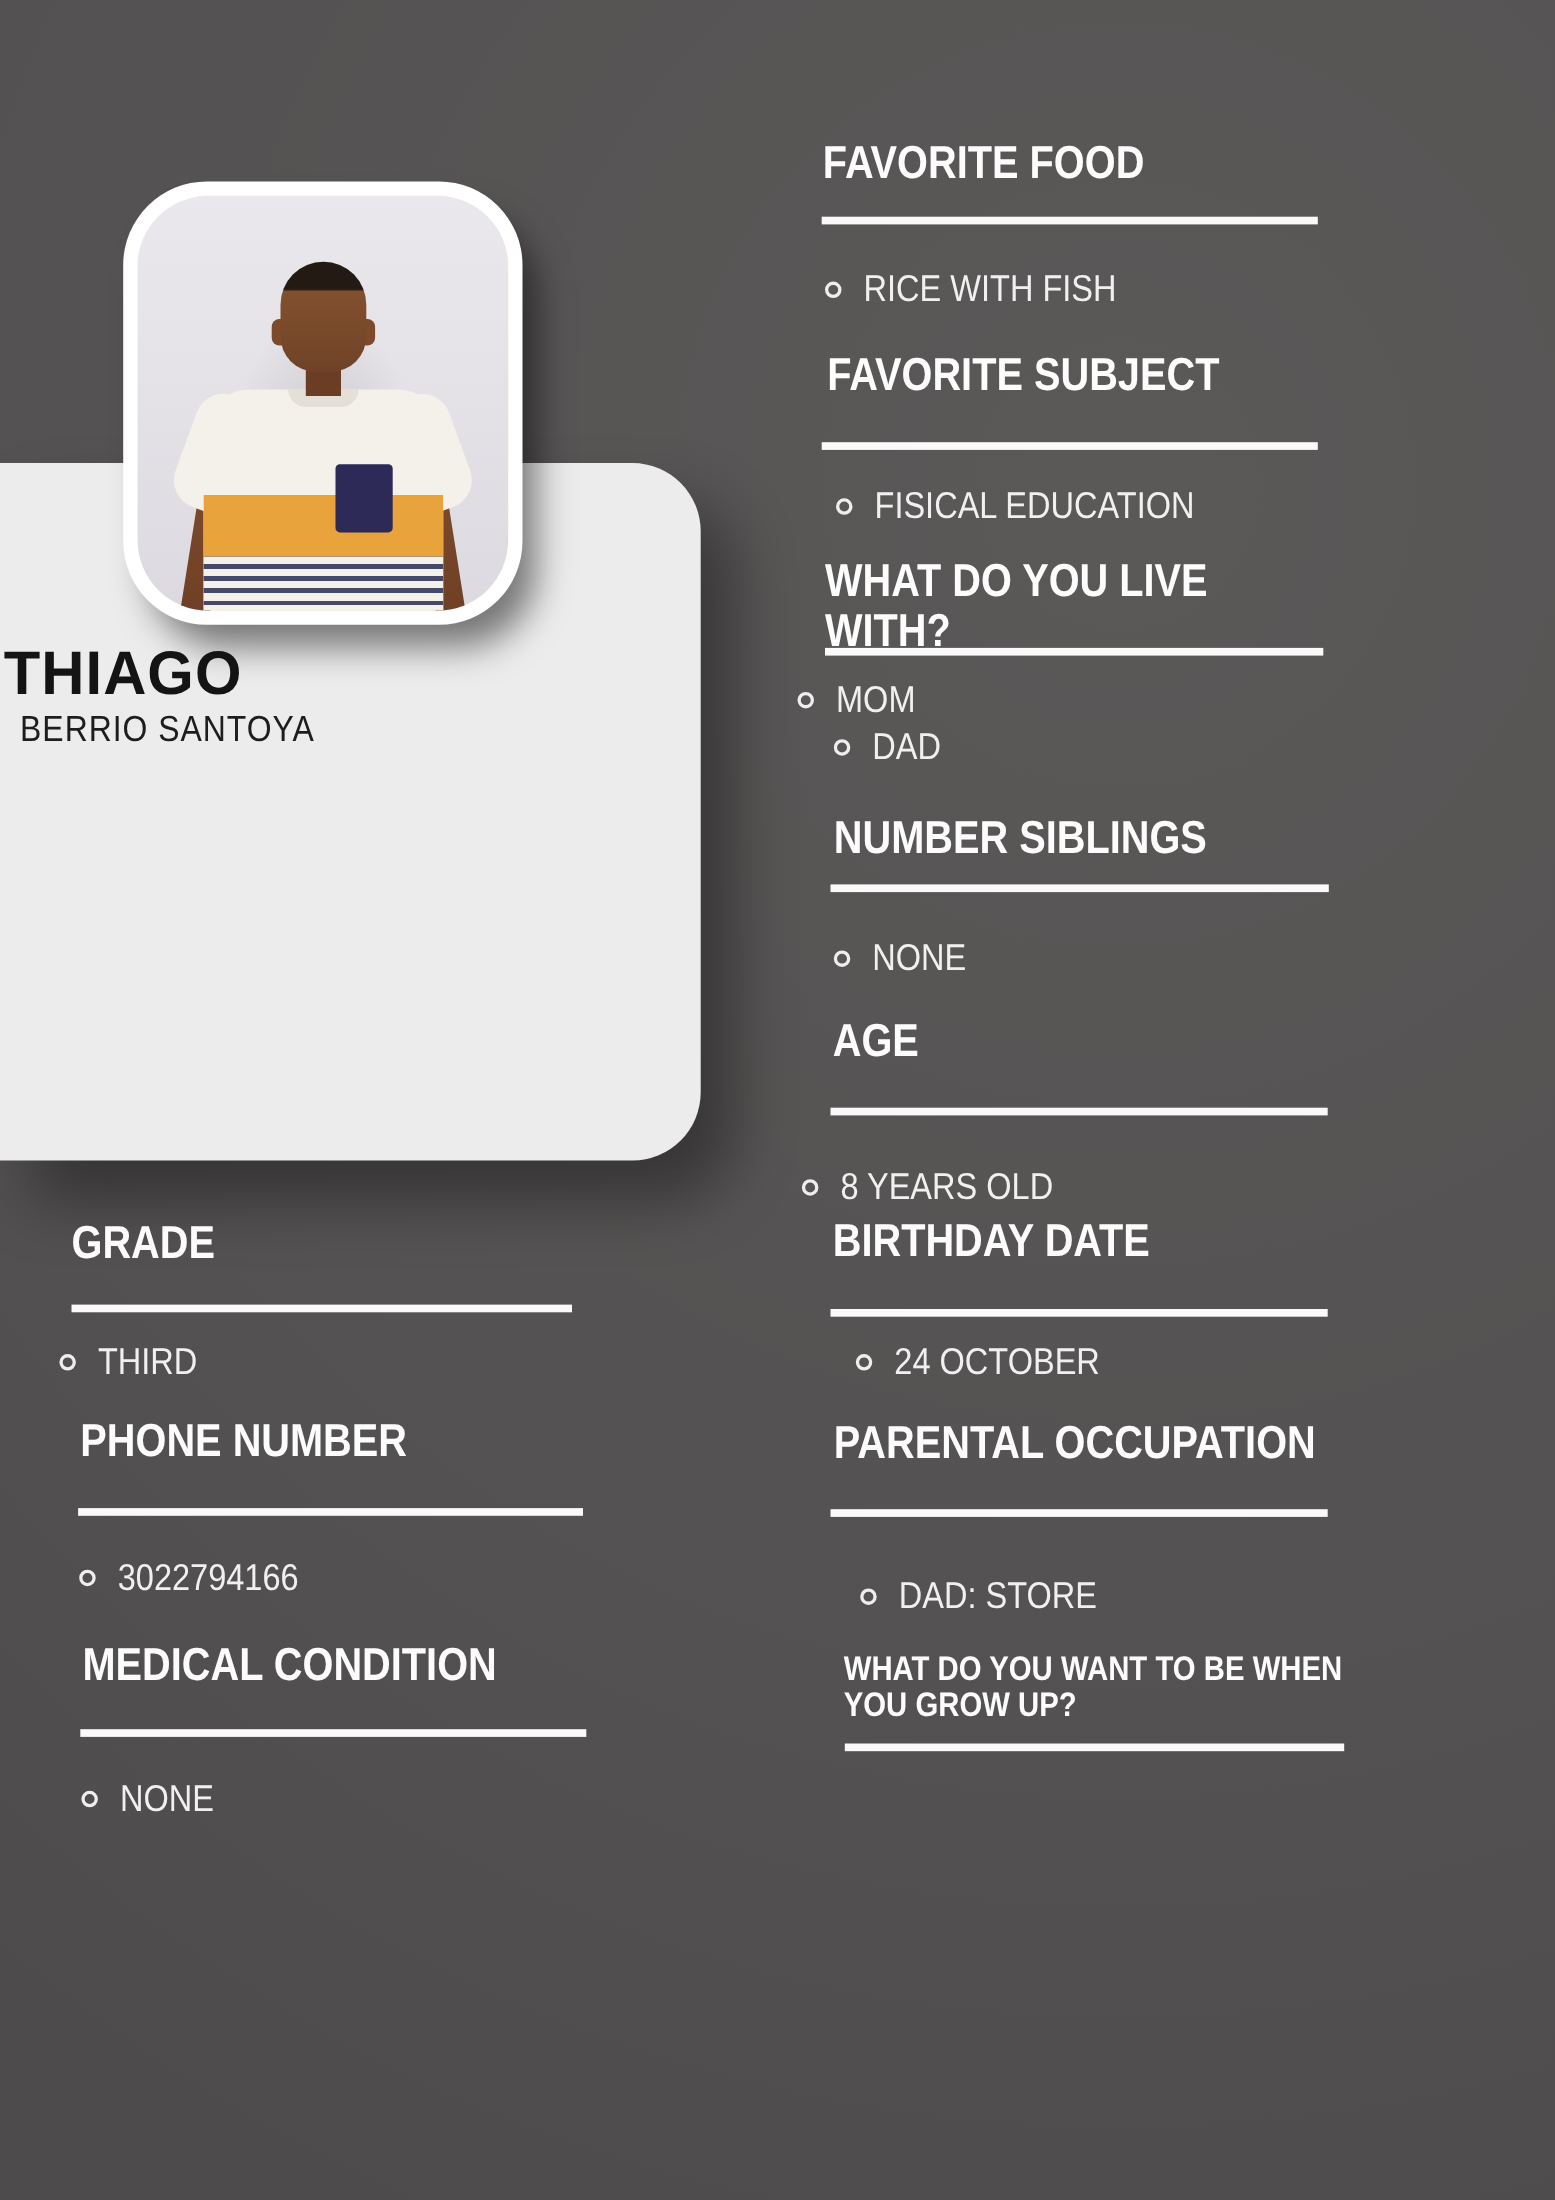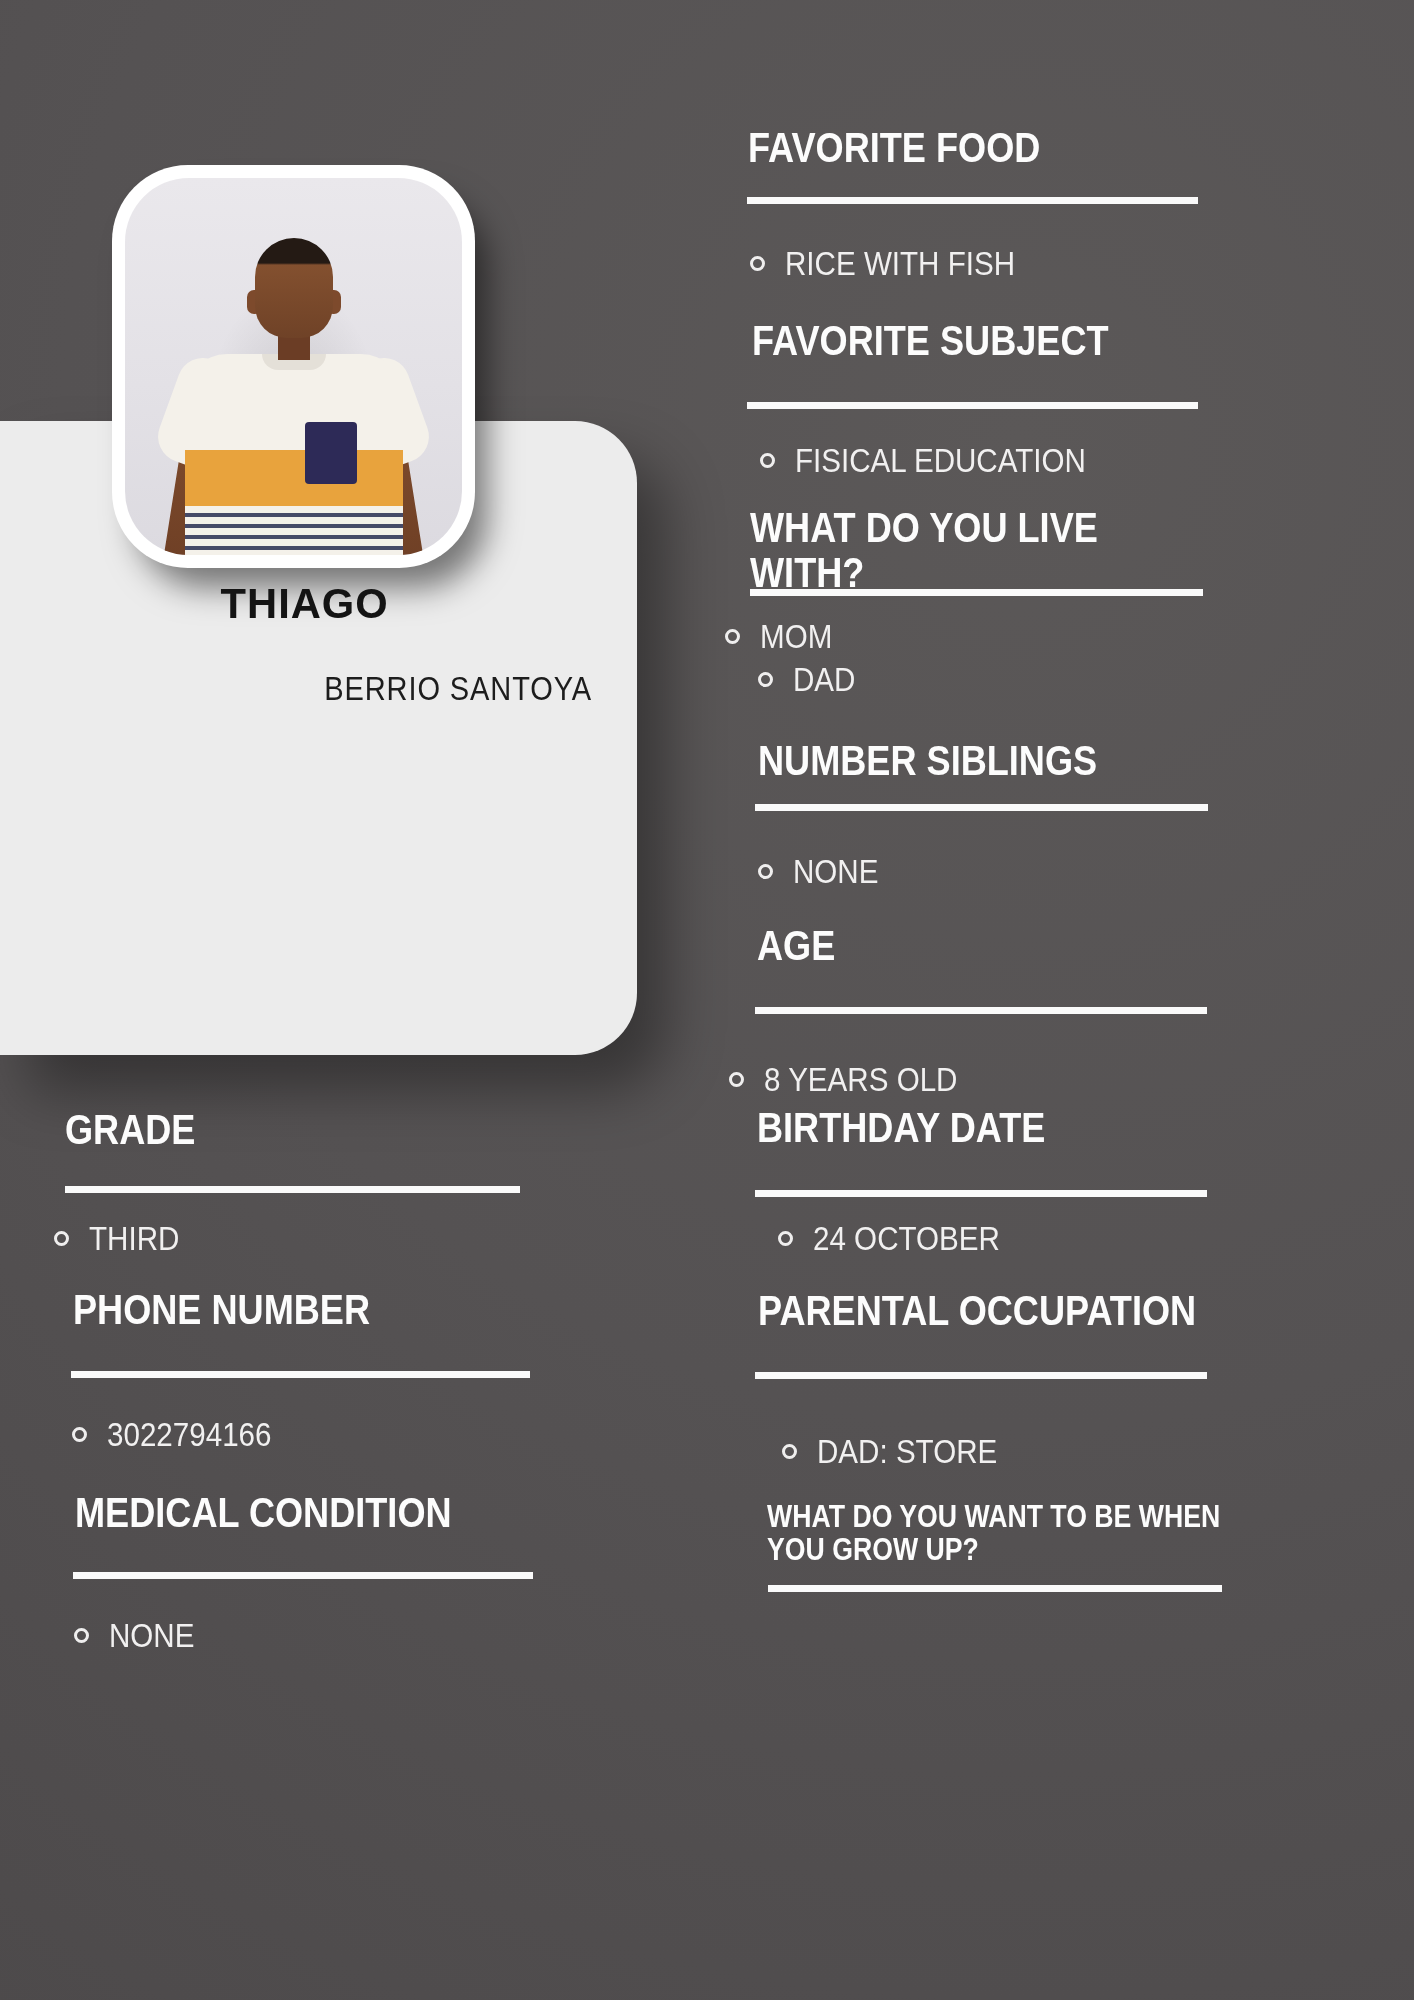--- a/index.html
+++ b/index.html
@@ -41,23 +41,23 @@
   .collar{position:absolute;left:50%;top:176px;width:64px;height:16px;transform:translateX(-50%);
     background:#e4e0d8;border-radius:0 0 26px 26px;}
   .neck{position:absolute;left:50%;top:152px;width:32px;height:30px;transform:translateX(-50%);
     background:#6b3d25;}
   .ear{position:absolute;top:112px;width:15px;height:24px;background:#7d4a2c;border-radius:7px;}
   .ear.l{left:calc(50% - 47px);} .ear.r{left:calc(50% + 32px);}
   .head{position:absolute;left:50%;top:60px;width:78px;height:100px;transform:translateX(-50%);
     background:linear-gradient(180deg,#241a14 0%,#241a14 25%,#83502f 27%,#6f4227 100%);
     border-radius:39px 39px 32px 32px;}
   
-  .name1{position:absolute;left:0;top:579px;width:610px;text-align:center;
-    font-size:43px;font-weight:bold;color:#141414;letter-spacing:1px;}
-  .name2{position:absolute;left:0;top:670px;width:610px;text-align:right;
+  .name1{position:absolute;left:0;top:579px;width:610px;text-align:left;
+    font-size:56px;font-weight:bold;color:#141414;letter-spacing:1px;}
+  .name2{position:absolute;left:0;top:644px;width:610px;text-align:left;
     font-size:33px;color:#1d1d1d;letter-spacing:1px;}
   .sqz{display:inline-block;transform:scaleX(.9);transform-origin:50% 50%;}
   
   .h{position:absolute;font-size:42px;font-weight:bold;color:#fcfcfc;line-height:1.06;
      white-space:nowrap;transform:scaleX(.86);transform-origin:0 50%;}
   .h.wrap{white-space:normal;transform-origin:0 0;}
   .h.small{font-size:31px;line-height:1.05;}
   .rule{position:absolute;height:7px;background:#fafafa;}
   .it{position:absolute;display:flex;align-items:center;height:36px;
       font-size:34px;color:#f1f0f0;}

